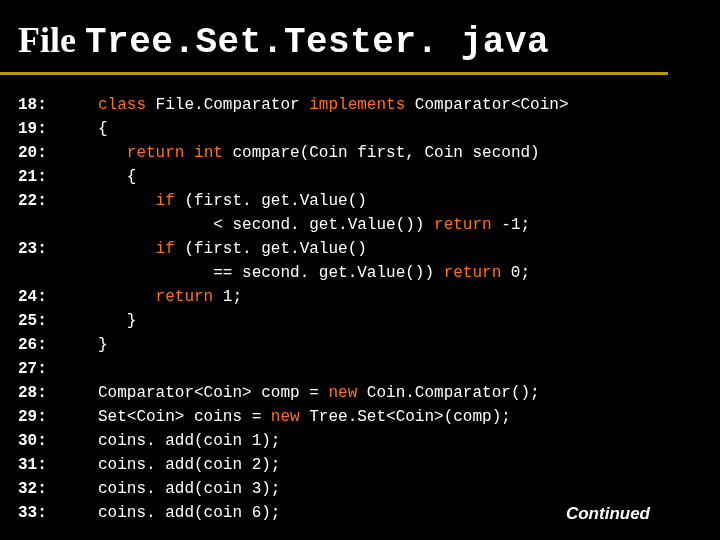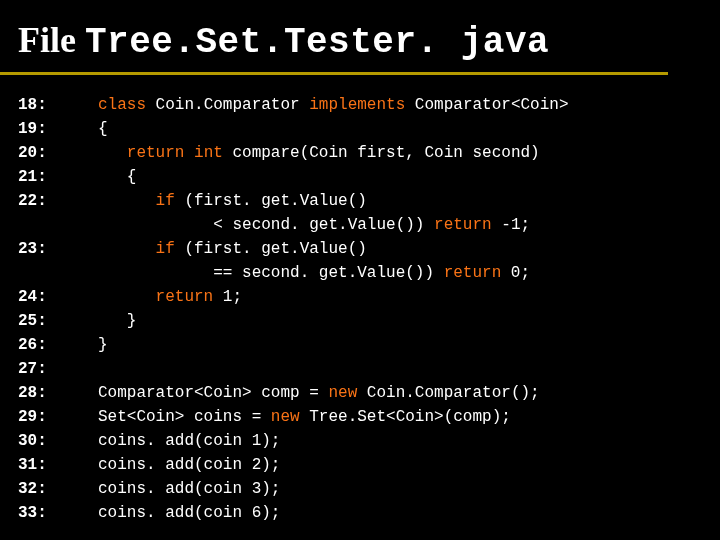--- a/index.html
+++ b/index.html
@@ -92,33 +92,34 @@
 <span>24:</span>
 <span>25:</span>
 <span>26:</span>
 <span>27:</span>
 <span>28:</span>
 <span>29:</span>
 <span>30:</span>
 <span>31:</span>
 <span>32:</span>
 <span>33:</span></div>
-    <div class="code"><span class="kw">class</span><span> Coin.Comparator </span><span class="kw">implements</span><span> Comparator&lt;Coin&gt;</span>
+    <div class="code"><span class="kw">class</span><span> File.Comparator </span><span class="kw">implements</span><span> Comparator&lt;Coin&gt;</span>
 <span>{</span>
 <span>   </span><span class="kw">return int</span><span> compare(Coin first, Coin second)</span>
 <span>   {</span>
 <span>      </span><span class="kw">if</span><span> (first. get.Value()</span>
 <span>            &lt; second. get.Value()) </span><span class="kw">return</span><span> -1;</span>
 <span>      </span><span class="kw">if</span><span> (first. get.Value()</span>
 <span>            == second. get.Value()) </span><span class="kw">return</span><span> 0;</span>
 <span>      </span><span class="kw">return</span><span> 1;</span>
 <span>   }</span>
 <span>}</span>
 <span></span>
 <span>Comparator&lt;Coin&gt; comp = </span><span class="kw">new</span><span> Coin.Comparator();</span>
 <span>Set&lt;Coin&gt; coins = </span><span class="kw">new</span><span> Tree.Set&lt;Coin&gt;(comp);</span>
 <span>coins. add(coin 1);</span>
 <span>coins. add(coin 2);</span>
 <span>coins. add(coin 3);</span>
 <span>coins. add(coin 6);</span></div>
   </div>
 
+  <div class="continued">Continued</div>
 </div>
 
 </body></html>

